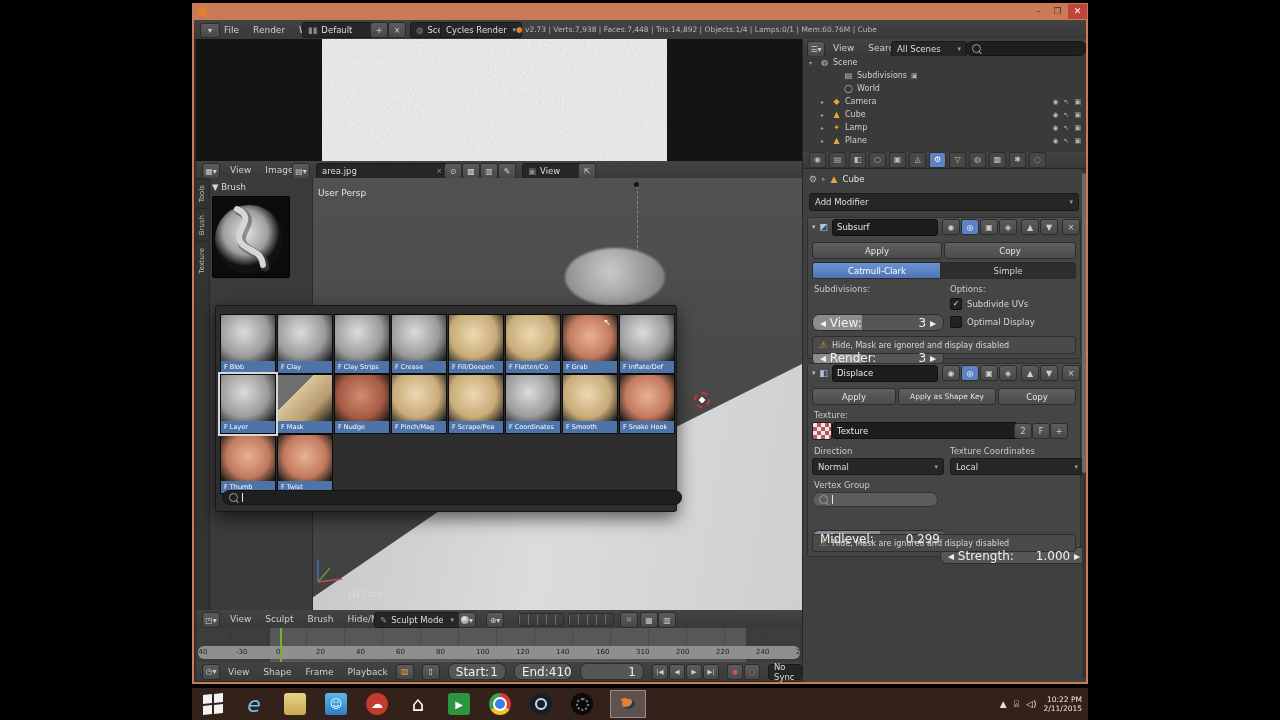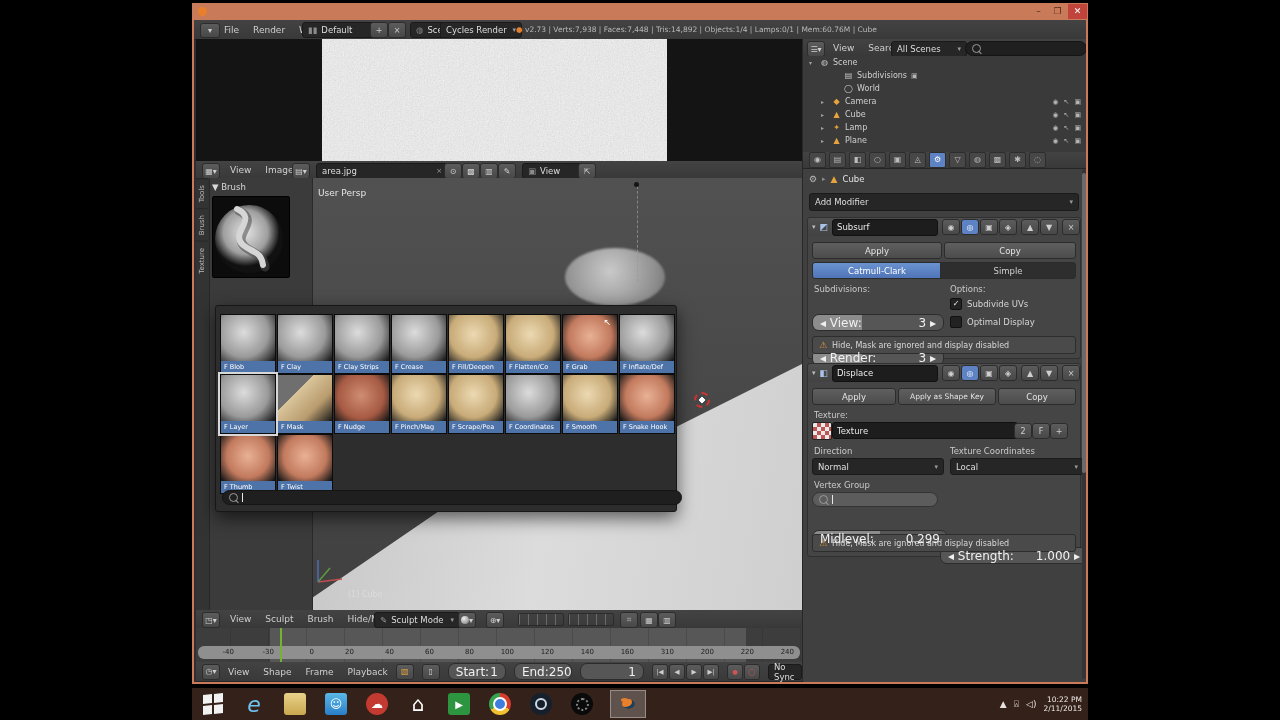--- a/index.html
+++ b/index.html
@@ -96,21 +96,21 @@
   .thumb[data-tone="mixed"]{background:linear-gradient(135deg,#6f6f6f 35%,#d9c49a 36%,#b99c6e 70%,#191919);}
   .thumb[data-cursor="1"]:after{content:"↖";position:absolute;right:6px;top:2px;color:#fff;font-size:9px;}
   #psearch{position:absolute;left:6px;top:184px;width:446px;}
 
   
   #v3dhdr{left:2px;top:590px;width:606px;height:18px;}
   #tlruler{left:2px;top:608px;width:606px;height:34px;background:#575757;
       background-image:repeating-linear-gradient(90deg,#4b4b4b 0 1px,transparent 1px 38px);background-position:34px 0;}
   .tlout{position:absolute;top:0;bottom:0;background:rgba(30,30,30,.45);}
   #tlscroll{position:absolute;left:2px;right:2px;top:18px;height:13px;background:#8f8f8f;border-radius:6px;overflow:hidden;}
-  #ticks{display:flex;margin-left:-4px;text-align:right;}
+  #ticks{display:flex;margin-left:-4px;}
   #ticks span{flex:0 0 38px;font-size:7px;color:#1e1e1e;line-height:13px;padding-left:2px;}
   #playhead{position:absolute;left:84px;top:0;bottom:0;width:2px;background:#74b231;}
   #tlhdr{left:2px;top:642px;width:606px;height:20px;display:flex;align-items:center;gap:8px;padding-left:6px;box-sizing:border-box;}
   .transport{display:flex;gap:1px;}
   .transport .icobtn{min-width:14px;font-size:6.5px;}
 
   
   #rpanel{left:608px;top:19px;width:284px;height:643px;background:#3d3d3d;border-left:1px solid #272727;}
   #outl-hdr{position:absolute;left:0;top:0;width:284px;height:17px;}
   #outl{position:absolute;left:0;top:17px;width:284px;height:96px;background:#3a3a3a;overflow:hidden;}
@@ -434,21 +434,21 @@
             <span class="menu-item">Playback</span>
           </div>
       <span class="icobtn" style="color:#e0a23c;">▧</span>
       <span class="icobtn">▯</span>
       <span class="slider" style="width:88px;justify-content:center;">
         <span class="lb"><span>Start:</span> </span>
             <span class="vl">1</span>
       </span>
       <span class="slider" style="width:88px;">
         <span class="lb"><span>End:</span> </span>
-            <span class="vl">250</span>
+            <span class="vl">410</span>
       </span>
       <span class="slider" style="width:100px;">
         <span class="vl">1</span>
       </span>
       <div class="transport">
 
       <span class="icobtn">|◀</span>
             <span class="icobtn">◀</span>
             <span class="icobtn">▶</span>
             <span class="icobtn">▶|</span>

